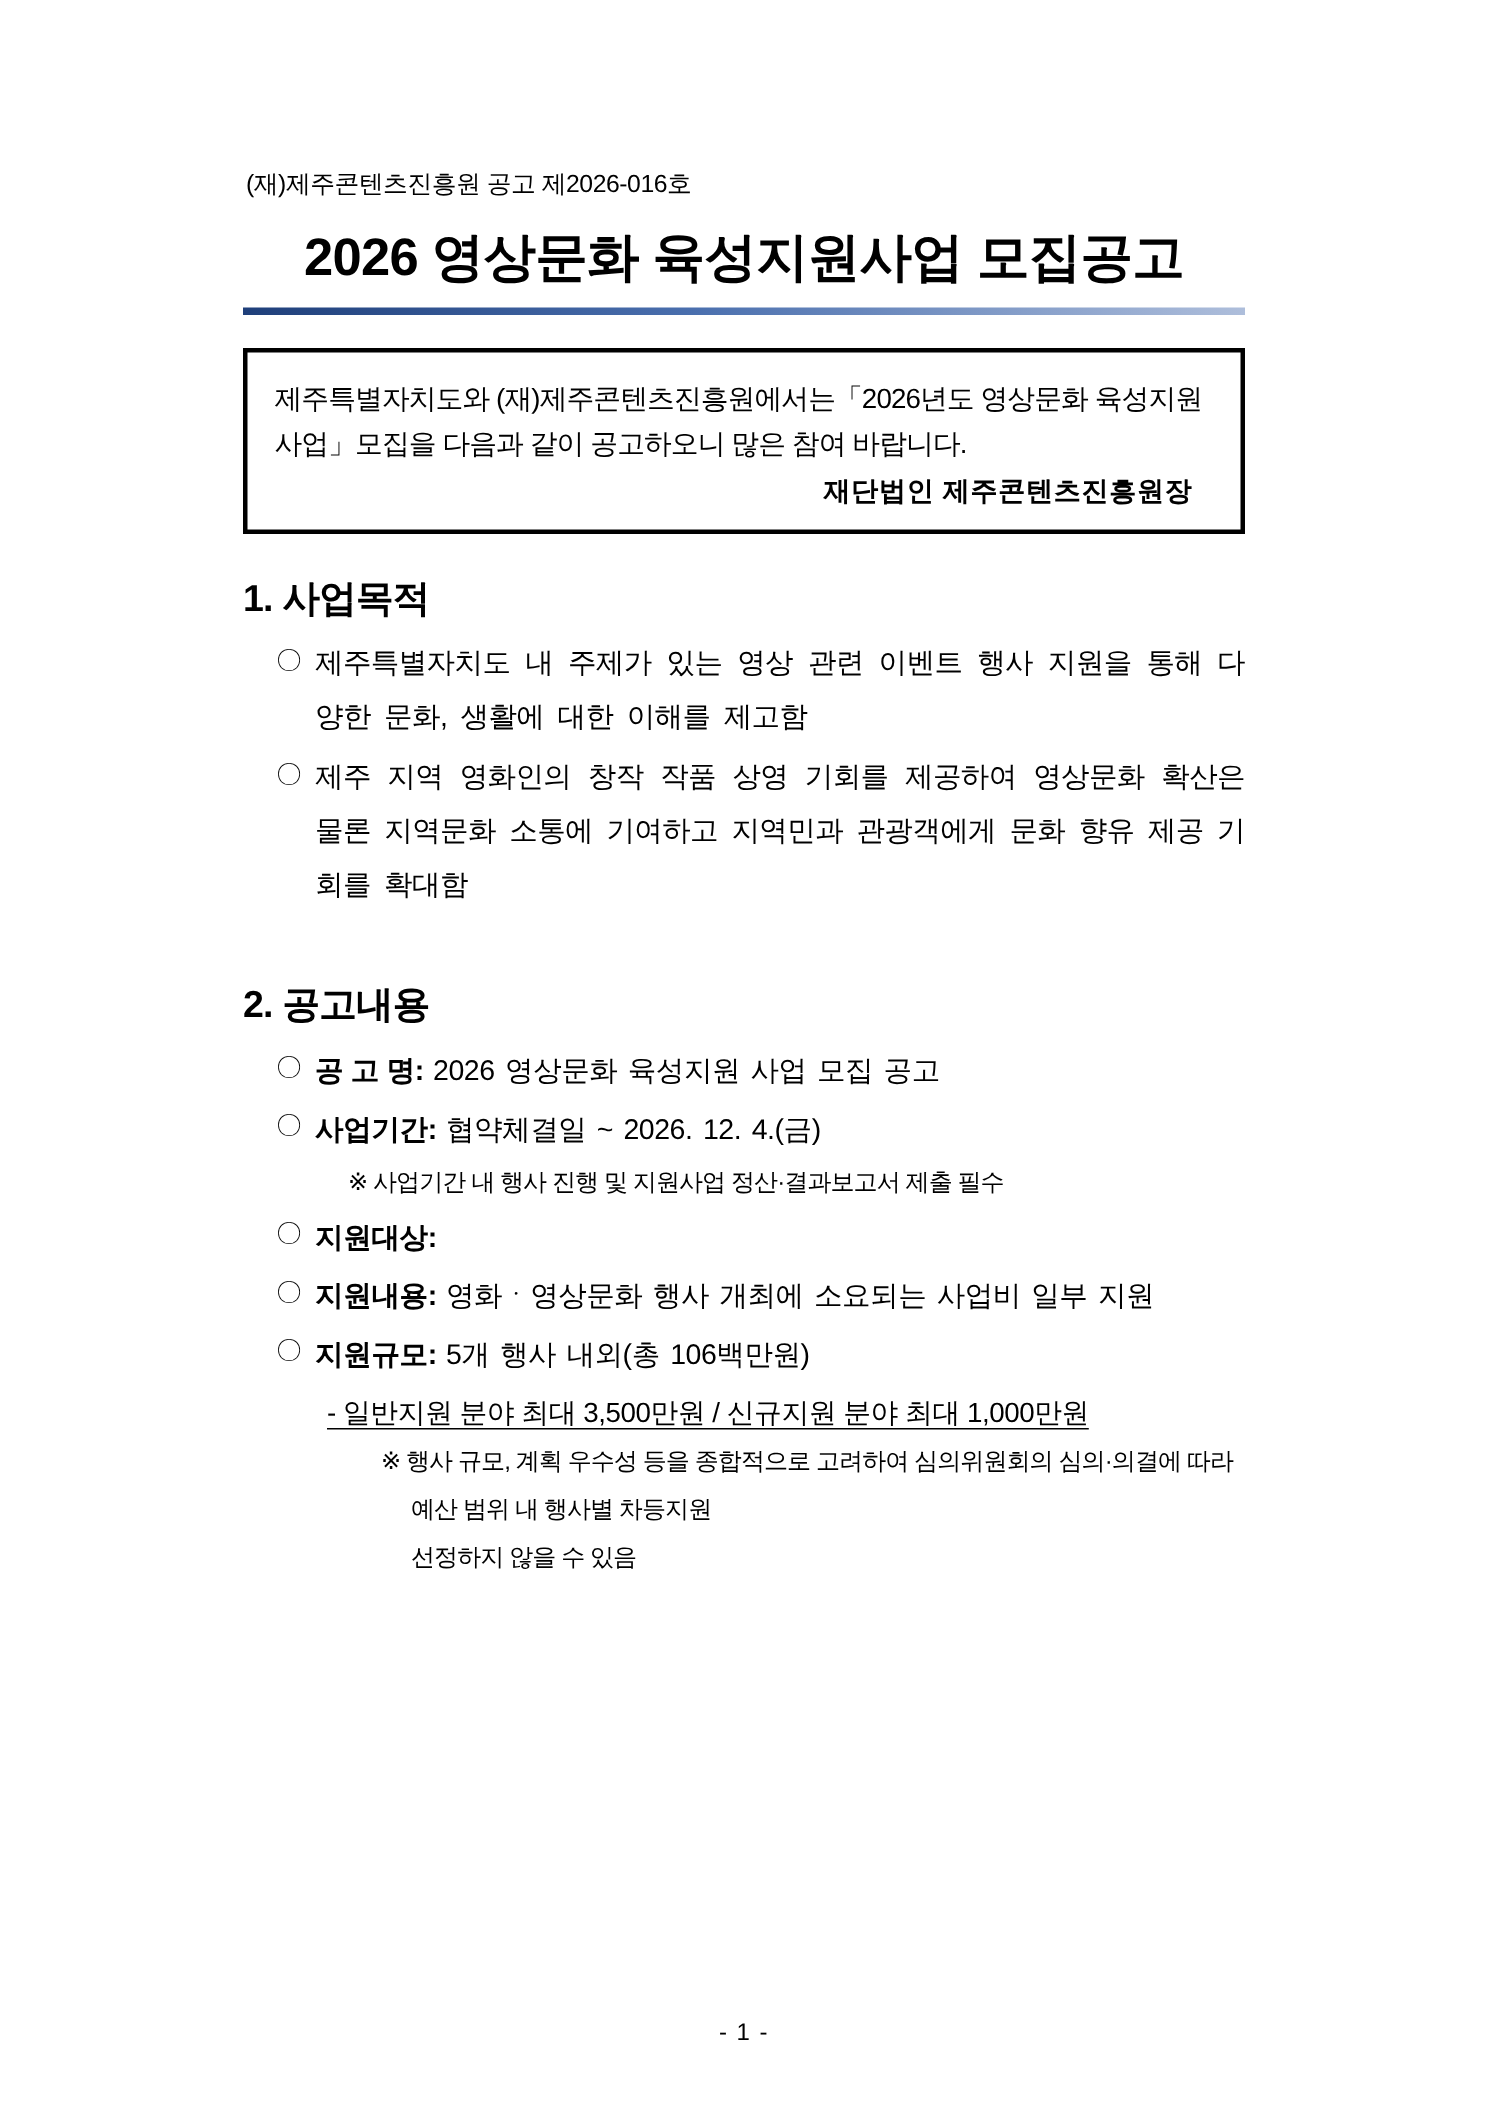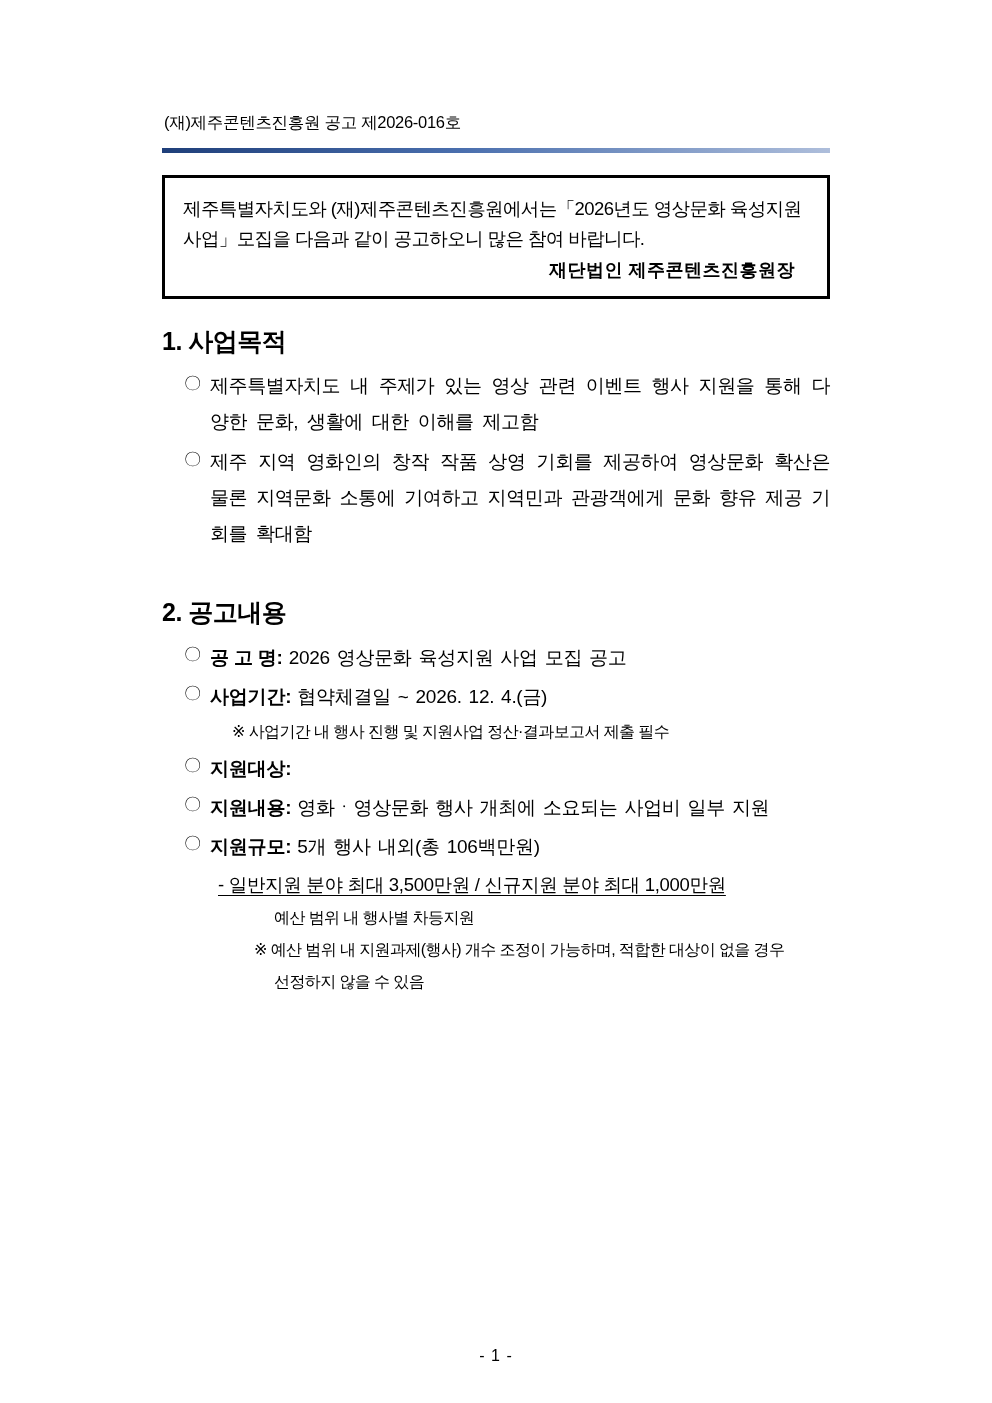--- a/index.html
+++ b/index.html
@@ -153,20 +153,21 @@
     letter-spacing: 1px;
   }
 </style>
 </head>
 <body>
 
 <div class="page">
 
   <div class="doc-number">(재)제주콘텐츠진흥원 공고 제2026-016호</div>
 
+  <h1 class="doc-title">2026 영상문화 육성지원사업 모집공고</h1>
   <div class="title-rule"></div>
 
   <div class="notice-box">
     <div class="notice-text">제주특별자치도와 (재)제주콘텐츠진흥원에서는「2026년도 영상문화 육성지원사업」모집을 다음과 같이 공고하오니 많은 참여 바랍니다.</div>
     <div class="notice-signer">재단법인 제주콘텐츠진흥원장</div>
   </div>
 
   <div class="section-heading">1. 사업목적</div>
 
   <div class="bullet-row">
@@ -210,18 +211,18 @@
 
   <div class="kv-row">
     <span class="bullet-mark">〇</span>
     <span class="kv-key">지원규모</span>
     <span class="kv-key">:</span>
     <span class="kv-val" style="padding-left:6px">5개 행사 내외(총 106백만원)</span>
   </div>
   <div class="dash-row">
     <span class="underline">- 일반지원 분야 최대 3,500만원 / 신규지원 분야 최대 1,000만원</span>
   </div>
+  <div class="note-row deep">※ 행사 규모, 계획 우수성 등을 종합적으로 고려하여 심의위원회의 심의·의결에 따라</div>
   <div class="note-row note-cont">예산 범위 내 행사별 차등지원</div>
-  <div class="note-row deep">※ 예산 범위 내 지원과제(행사) 개수 조정이 가능하며, 적합한 대상이 없을 경우</div>
   <div class="note-row note-cont">선정하지 않을 수 있음</div>
 
   <div class="page-number">- 1 -</div>
 </div>
 
 </body></html>

